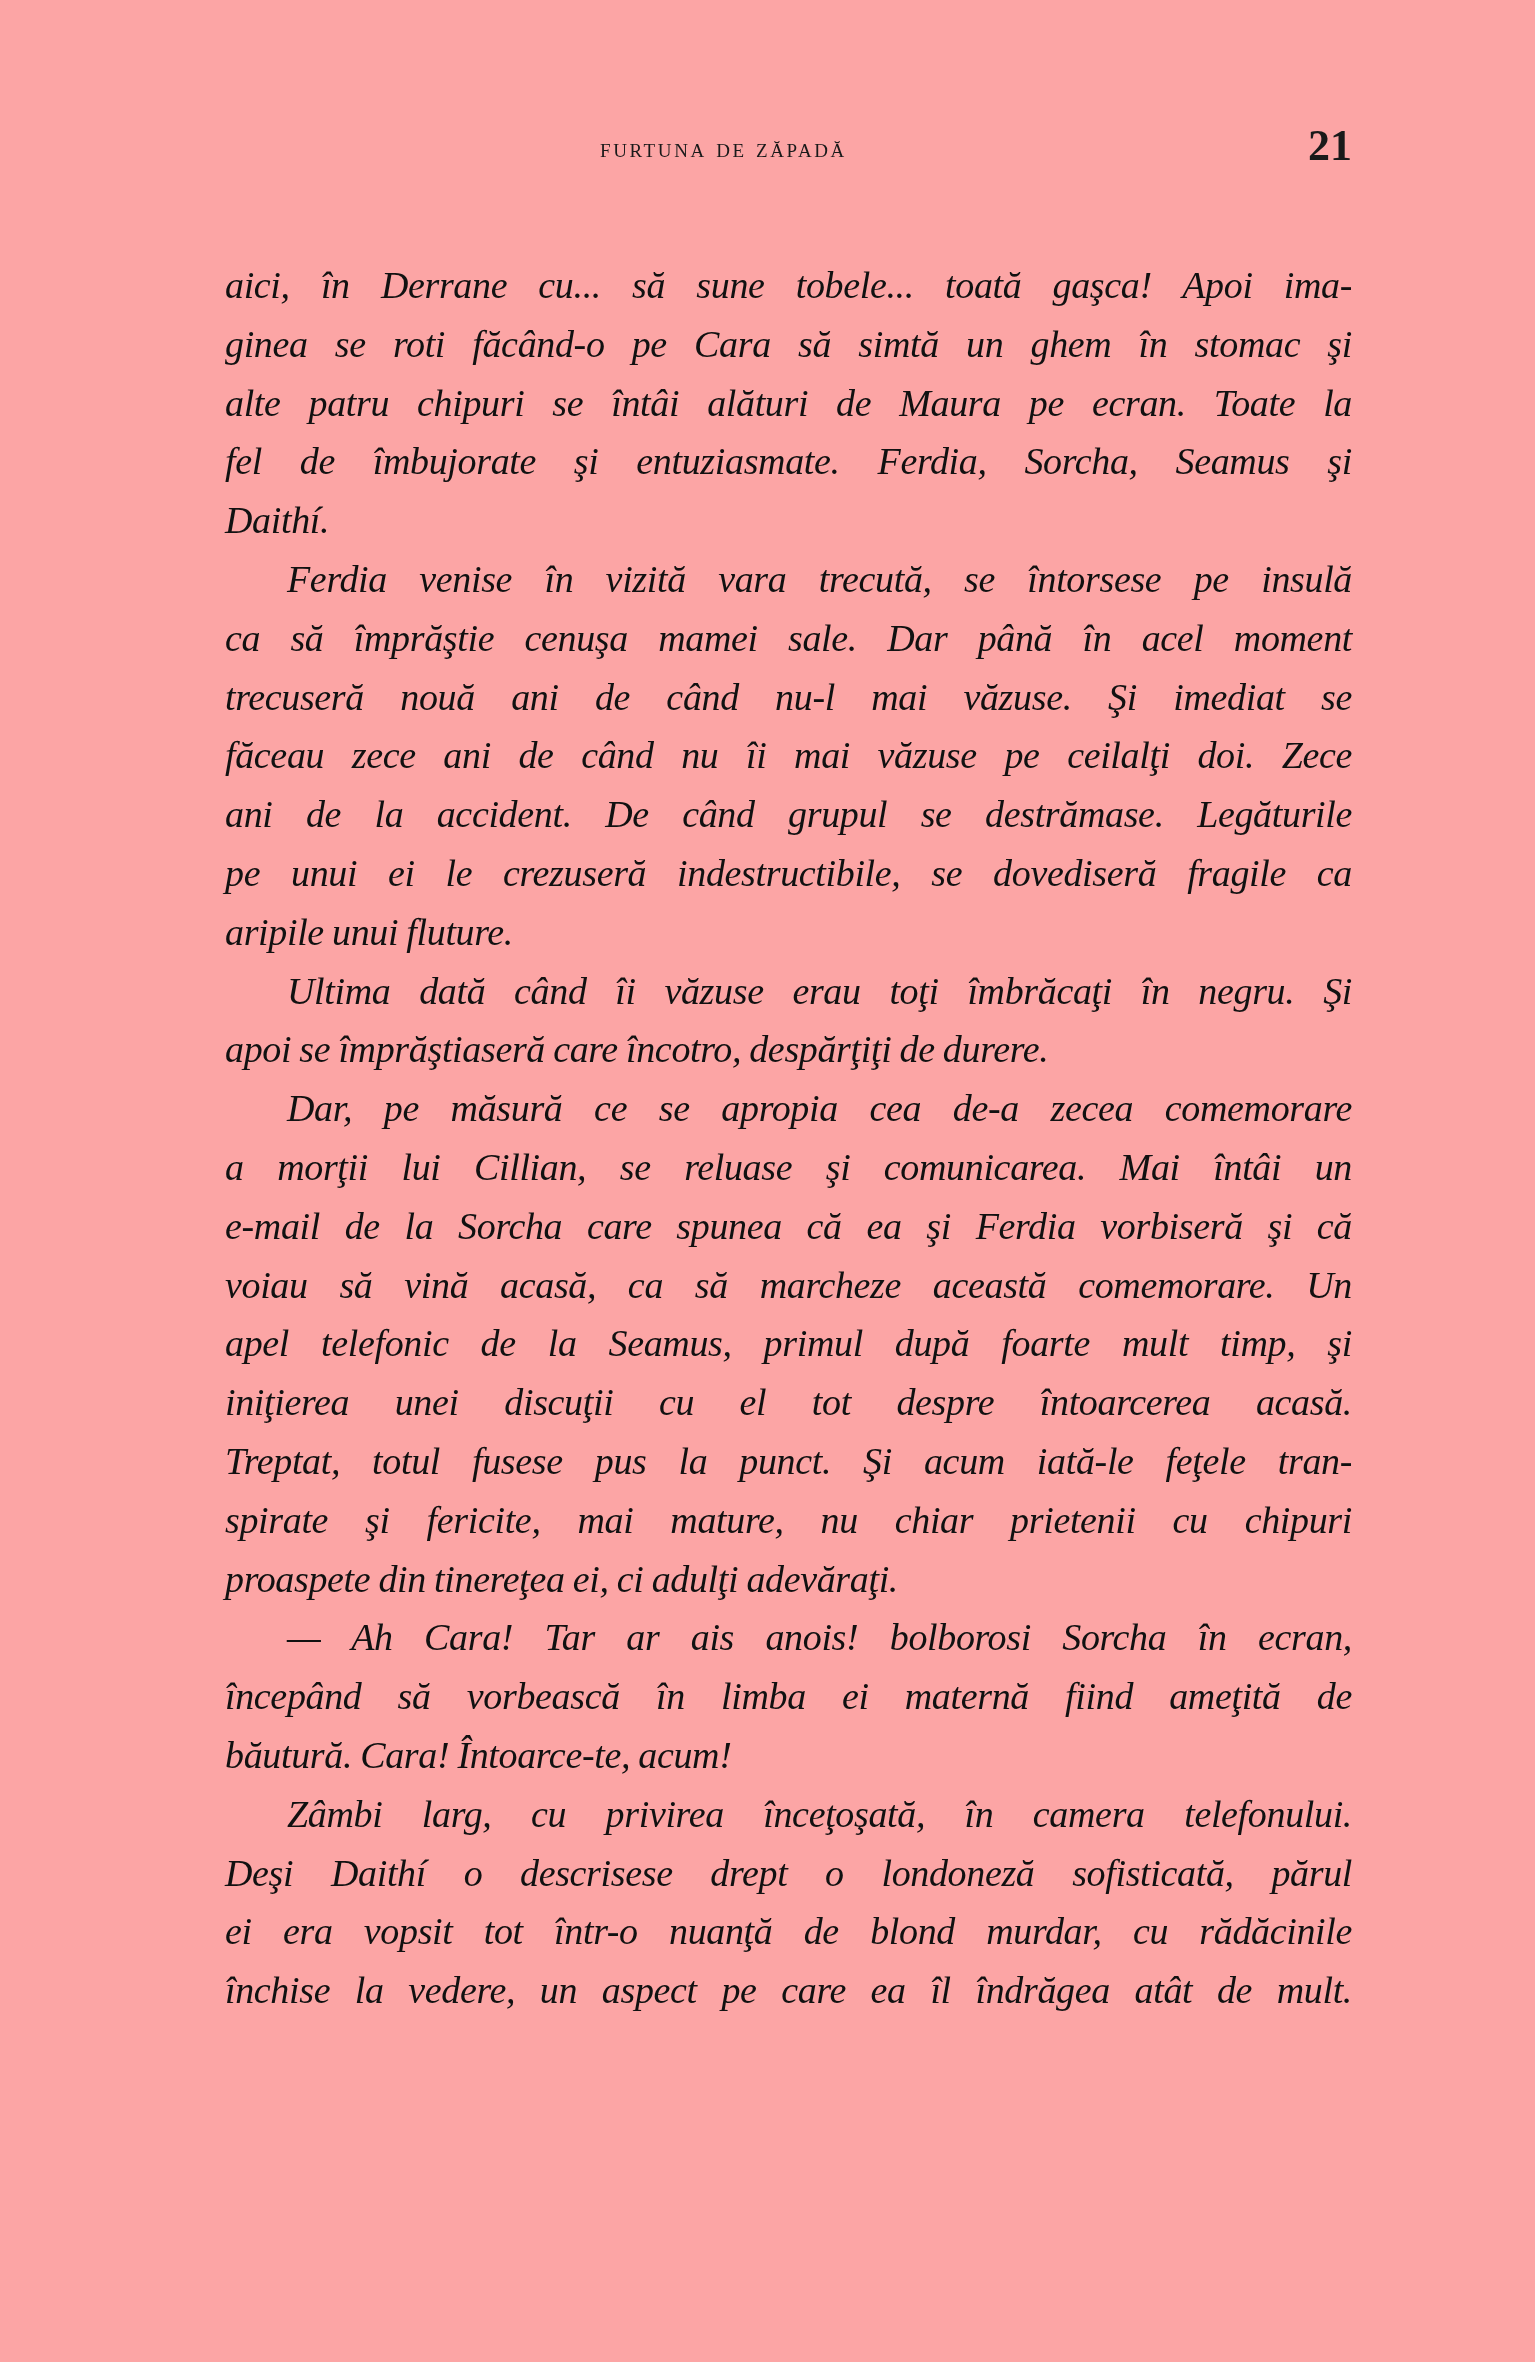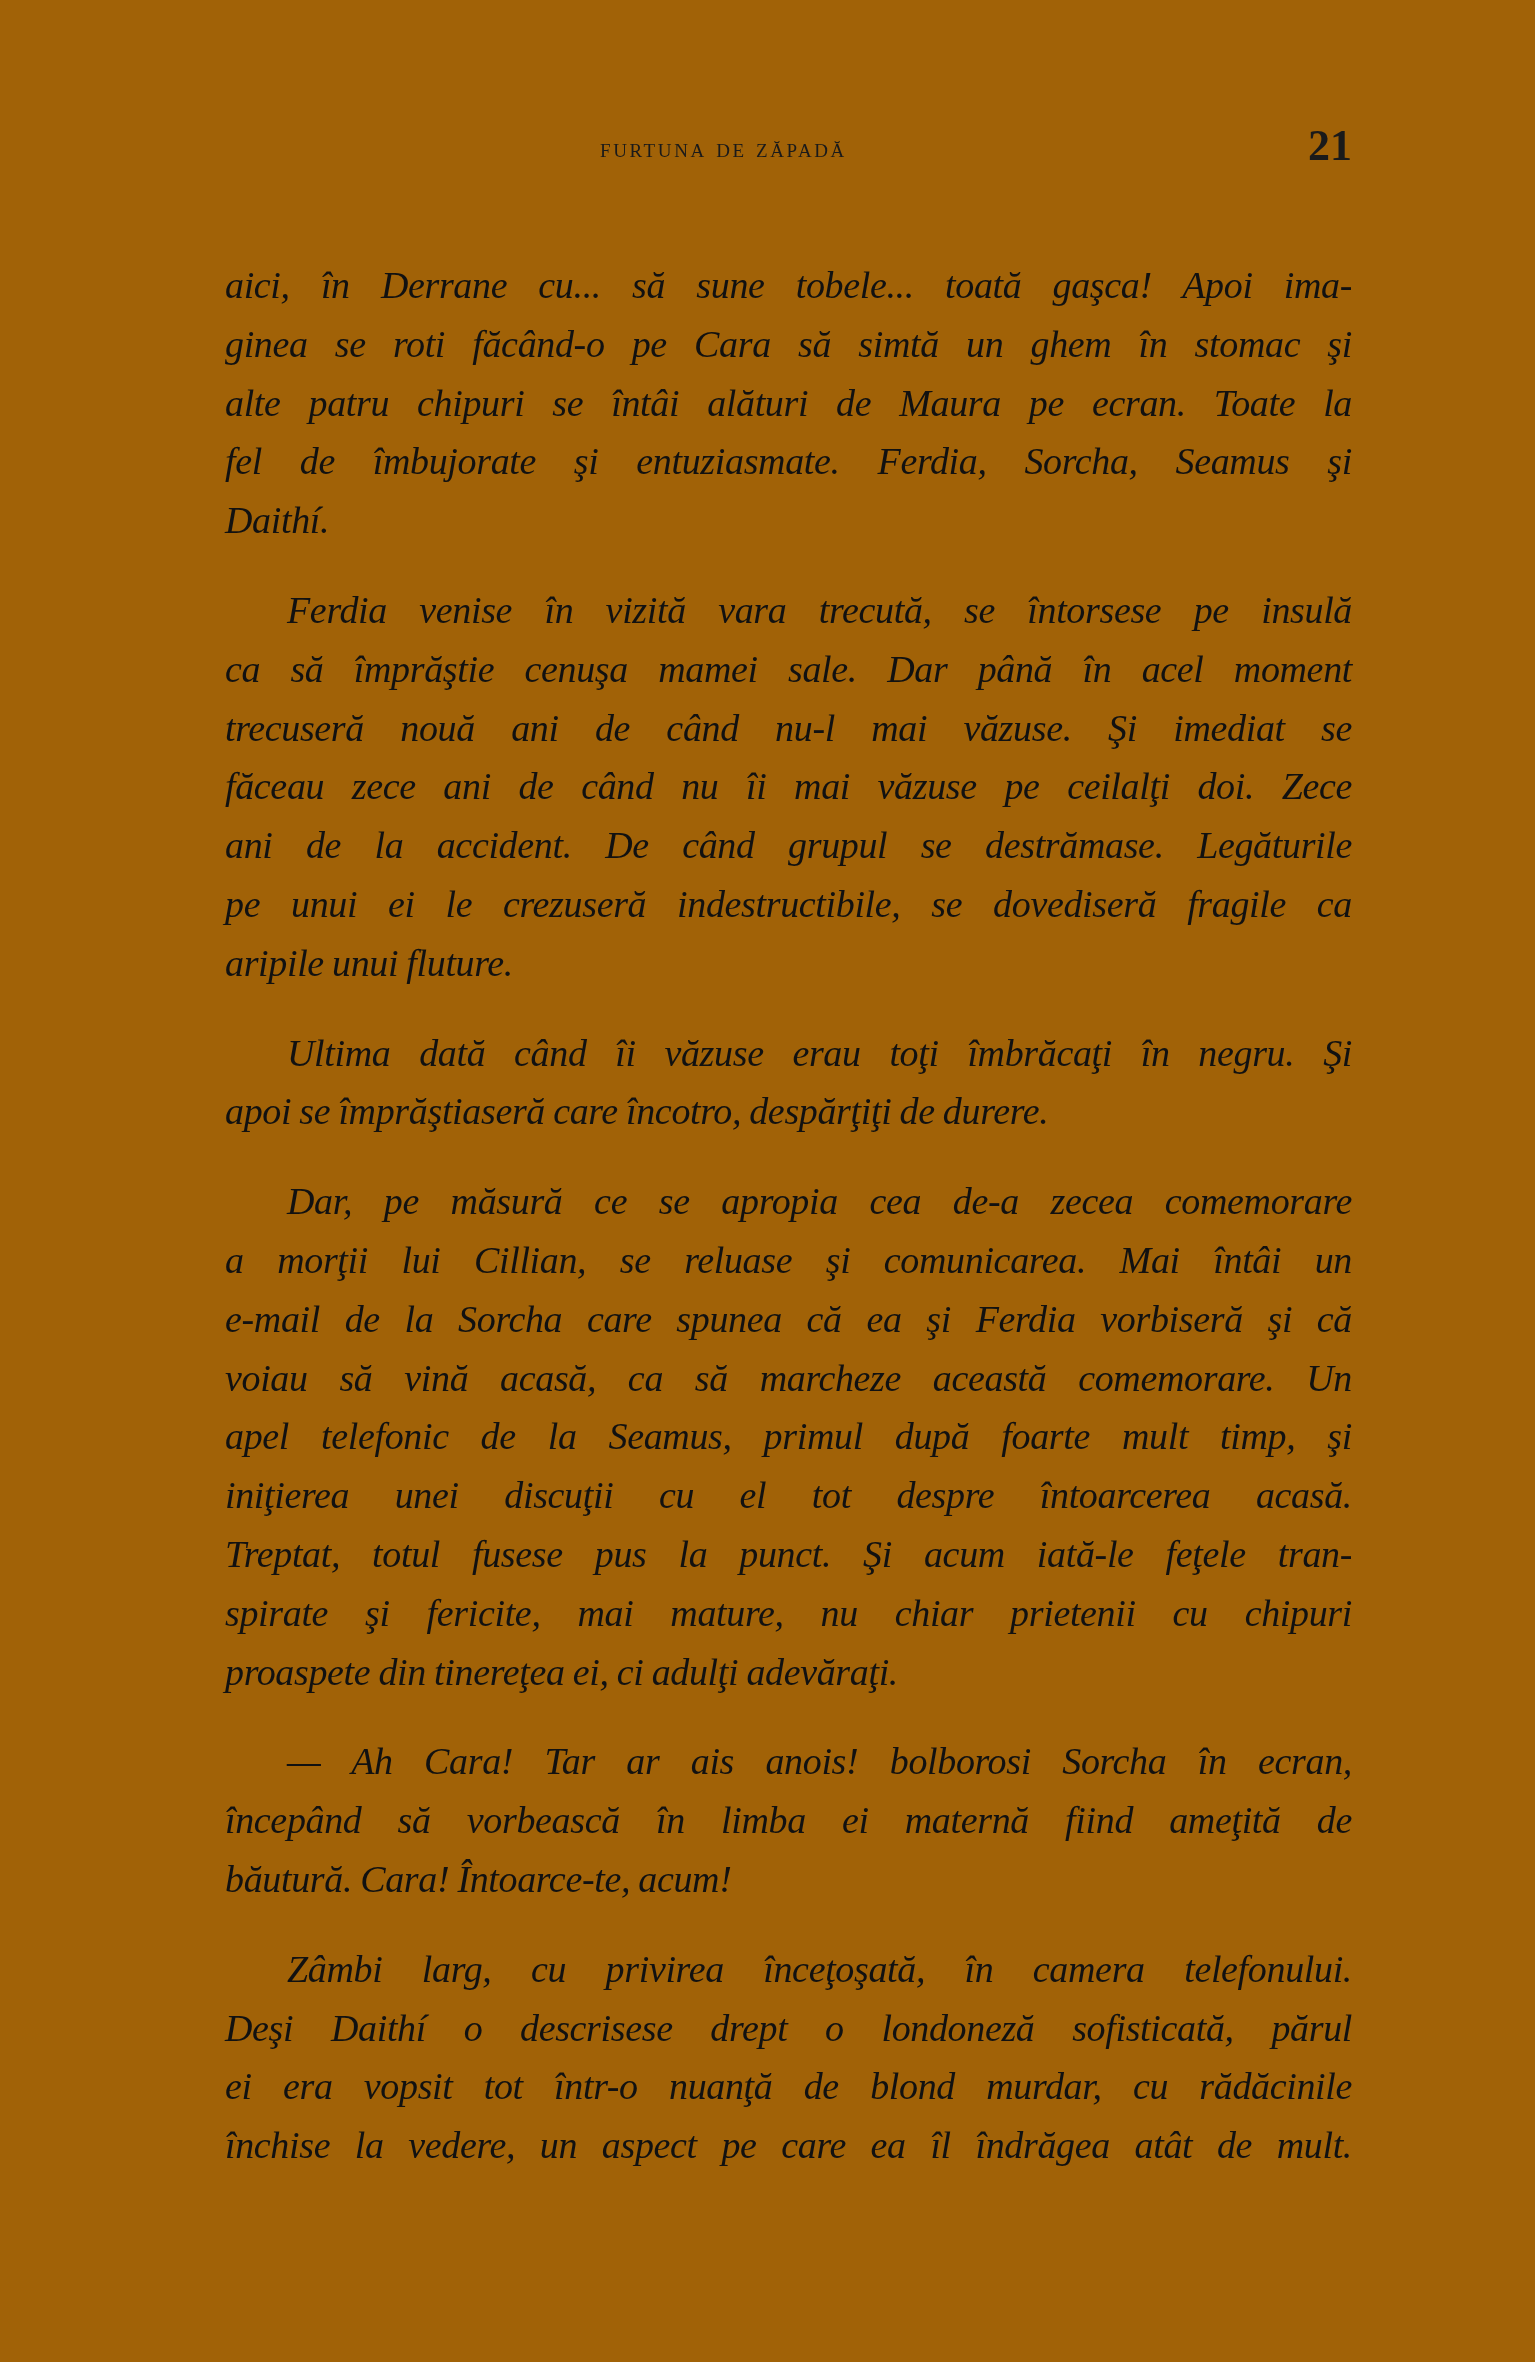--- a/index.html
+++ b/index.html
@@ -14,21 +14,21 @@
     overflow: hidden;
     color: #111111;
     font-family: "Liberation Serif", "DejaVu Serif", serif;
   }
   .page {
     position: absolute;
     left: 0;
     top: 0;
     width: 1535px;
     height: 2362px;
-    background: #a16207;
+    background: #fca5a5;
   }
   .running-head {
     position: absolute;
     top: 128px;
     left: 600px;
     width: 372px;
     font-size: 27px;
     letter-spacing: 2.6px;
     font-variant: small-caps;
     text-transform: lowercase;
@@ -66,21 +66,20 @@
     overflow: visible;
     font-style: italic;
   }
   .line.last {
     text-align: right;
     text-align-last: left;
   }
   .line.indent {
     padding-left: 62px;
     box-sizing: border-box;
-    margin-top: 31px;
   }
 </style>
 </head>
 <body>
 
 <div class="page">
 
   <div class="running-head">Furtuna de zăpadă</div>
   <div class="page-number">21</div>
 

